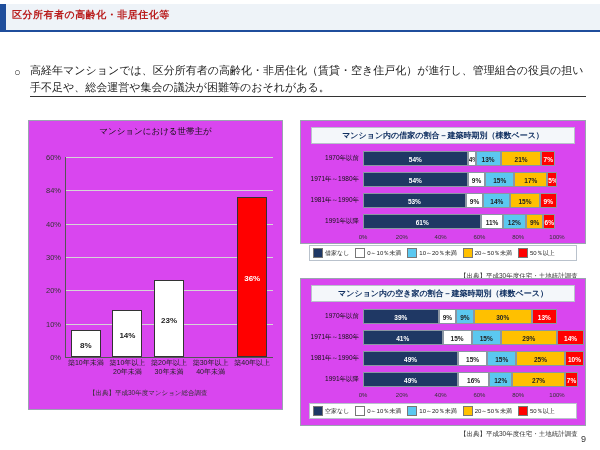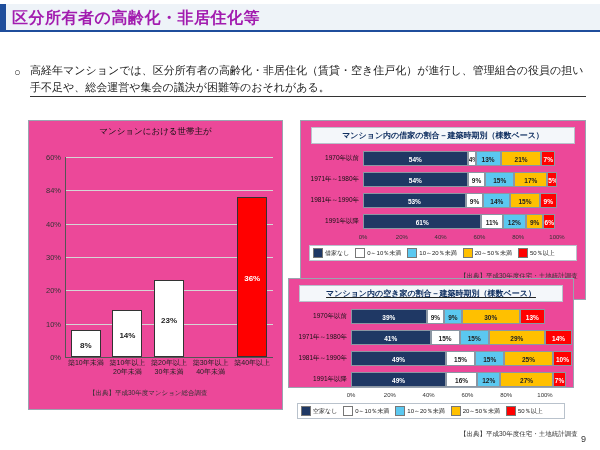--- a/index.html
+++ b/index.html
@@ -16,39 +16,39 @@
     position:absolute;left:0;top:4px;width:600px;height:28px;
     background:#eef3f8;
     border-bottom:2px solid #1f4e9c;
     box-sizing:border-box;
   }
   .title-accent{
     position:absolute;left:0;top:4px;width:6px;height:26px;background:#1f4e9c;
   }
   .title-text{
     position:absolute;left:12px;top:8px;
-    font-size:16px;font-weight:bold;color:#a21caf;
+    font-size:10px;font-weight:bold;color:#b91c1c;
     letter-spacing:0.5px;
   }
   
   .lead-box{
     position:absolute;left:14px;top:62px;width:572px;
     font-size:11px;line-height:1.55;
   }
   .lead-bullet{
     position:absolute;left:0;top:2px;
     font-size:11px;
   }
   .lead-text{
     margin-left:16px;display:block;
   }
   .ul{ border-bottom:1px solid #333; }
   
   .panel{
-    position:absolute;border:1px solid #9aa4b0;background:#ec4899;box-sizing:border-box;
+    position:absolute;border:1px solid #9aa4b0;background:#d946ef;box-sizing:border-box;
   }
   #left-panel{ left:28px; top:120px; width:255px; height:290px; }
   .panel-title{
     text-align:center;font-size:8.5px;line-height:1.35;margin-top:5px;color:#111;
   }
   .bar-plot{
     position:absolute;left:36px;top:36px;width:208px;height:200px;
   }
   .axis-line{position:absolute;background:#555;}
   .grid-line{position:absolute;left:0;width:100%;height:1px;background:#d5d5d5;}
@@ -67,22 +67,22 @@
     font-size:8px;font-weight:bold;white-space:nowrap;
   }
   .xcat{
     position:absolute;top:202px;width:44px;font-size:7px;line-height:1.25;
     text-align:center;color:#222;
   }
   .src{
     position:absolute;font-size:6.5px;color:#333;white-space:nowrap;
   }
   
-  #right-top{ left:300px; top:120px; width:286px; height:180px;}
-  #right-bottom{ left:288px; top:278px; width:286px; height:110px;text-decoration:underline;}
+  #right-top{ left:300px; top:120px; width:286px; height:124px;}
+  #right-bottom{ left:300px; top:278px; width:286px; height:148px;}
   .rt-title{
     margin:6px 10px 0 10px;text-align:center;font-size:8px;font-weight:bold;
     border:1px solid #b9c2cc;background:#f4f7fa;padding:2px 0;color:#0e2e60;
   }
   .sb-rows{position:absolute;left:62px;top:30px;width:194px;}
   .sb-row{position:relative;height:17px;margin-bottom:4px;}
   .sb-rowlabel{
     position:absolute;right:100%;margin-right:4px;top:3px;
     font-size:6.5px;white-space:nowrap;color:#111;
   }

